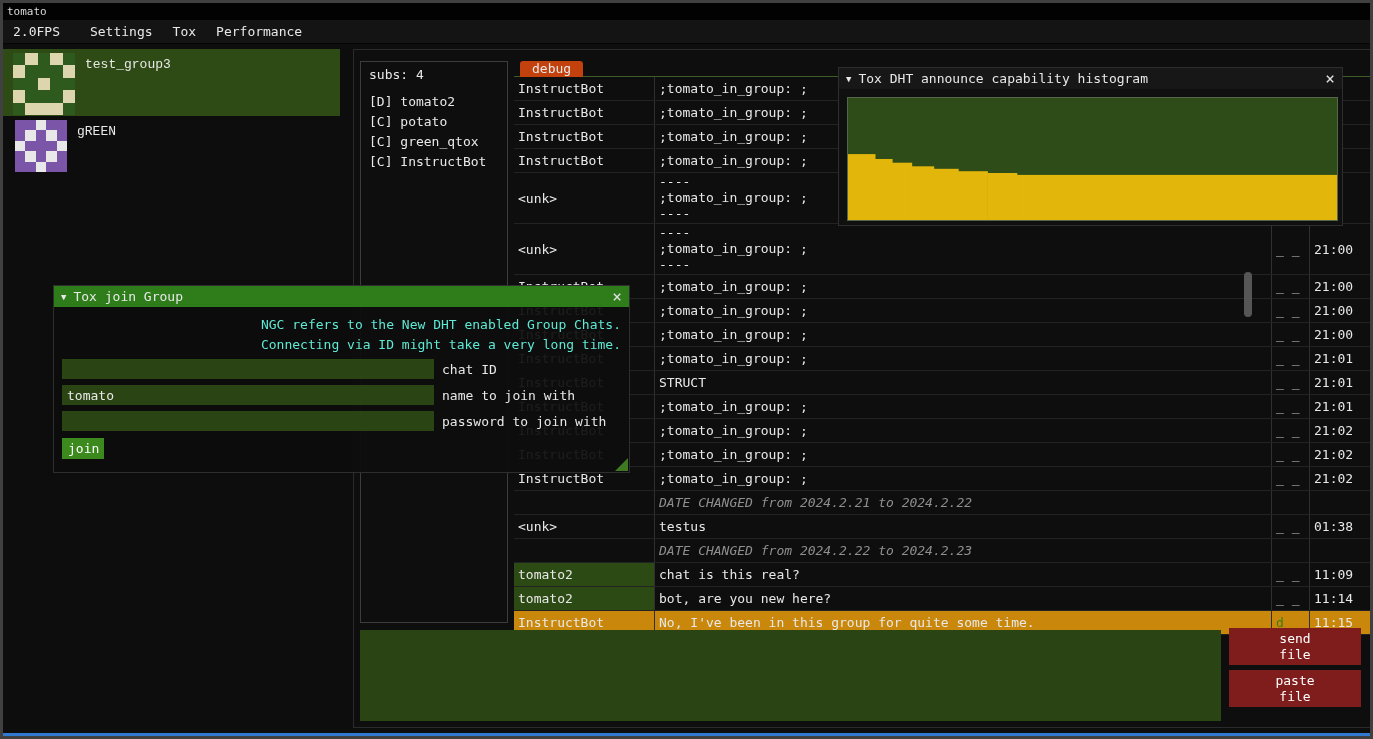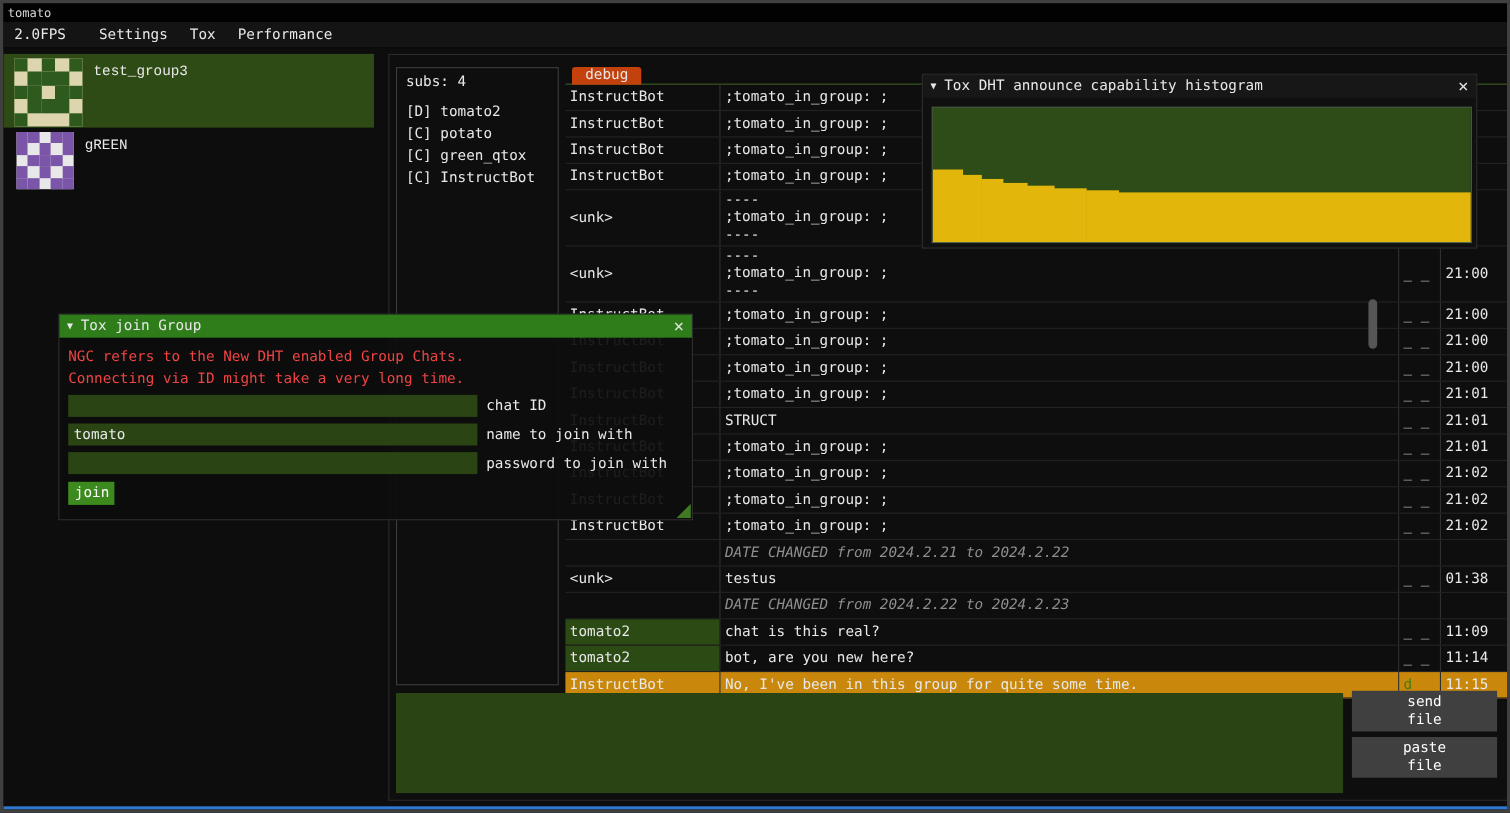--- a/index.html
+++ b/index.html
@@ -41,38 +41,38 @@
   .chat-row.tall .cell.msg{line-height:16px;}
   .cell.flags{border-left:1px solid #303030;color:#c8c8c8;white-space:nowrap;}
   .cell.time{border-left:1px solid #303030;white-space:nowrap;}
   .chat-row.self .cell.name{background:#2c4a13;}
   .chat-row.highlight{background:#c9880b;}
   .chat-row.highlight .cell.flags{color:#3f7d14;}
   .chat-row.system .cell.msg{color:#8f8f8f;font-style:italic;}
 
   .composer{position:absolute;left:6px;top:580px;width:861px;height:91px;background:#2a4513;border:none;outline:none;resize:none;color:#e8e8e8;font:inherit;box-sizing:border-box;display:block;padding:4px;}
   .file-buttons{position:absolute;left:875px;top:578px;width:142px;}
-  .file-btn{width:132px;height:37px;margin-bottom:5px;background:#404040;border:none;color:#fff;font:inherit;line-height:16px;display:flex;flex-direction:column;align-items:center;justify-content:center;cursor:default;}
+  .file-btn{width:132px;height:37px;margin-bottom:5px;background:#7f1d1d;border:none;color:#fff;font:inherit;line-height:16px;display:flex;flex-direction:column;align-items:center;justify-content:center;cursor:default;}
 
   
   .float-window{position:absolute;box-sizing:border-box;border:1px solid #2e2e2e;}
   .window-titlebar{height:21px;display:flex;align-items:center;gap:7px;padding:0 7px;box-sizing:border-box;}
   .collapse-arrow{font-size:9px;color:#e8e8e8;}
   .window-title{flex:1;white-space:nowrap;overflow:hidden;}
   .close-btn{font-size:16px;line-height:16px;color:#e0e0e0;}
 
   .histogram{left:835px;top:64px;width:505px;height:159px;background:#101010;z-index:20;}
   .histogram .window-titlebar{background:#171717;}
   .plot{margin:8px;width:489px;box-sizing:content-box;border:1px solid #55664a;}
   .plot svg{display:block;}
 
   .join{left:50px;top:282px;width:577px;height:188px;background:rgba(13,13,13,0.93);z-index:15;}
   .join .window-titlebar{background:#2e7d1a;}
   .join-body{position:relative;padding:8px;height:calc(100% - 21px);box-sizing:border-box;}
-  .join-desc{color:#ef4444;line-height:20px;white-space:nowrap;}
+  .join-desc{color:#5eead4;line-height:20px;white-space:nowrap;text-align:right;}
   .field-row{display:flex;align-items:center;gap:8px;margin-top:6px;}
   .field-row.first{margin-top:4px;}
   .text-field{width:372px;height:20px;background:#2a4513;border:none;outline:none;color:#e8e8e8;font:inherit;padding:0 5px;box-sizing:border-box;}
   .field-label{white-space:nowrap;}
   .join-btn{margin-top:7px;width:42px;height:21px;background:#3c8a1e;border:none;color:#fff;font:inherit;cursor:default;display:block;}
   .resize-grip{position:absolute;right:1px;bottom:1px;width:0;height:0;border-style:solid;border-width:0 0 13px 13px;border-color:transparent transparent #3f7a22 transparent;}
 
   .scroll-handle{position:absolute;left:1241px;top:228px;width:8px;height:45px;background:#565656;border-radius:4px;z-index:5;}
   .bottom-accent{position:absolute;left:0;right:0;bottom:0;height:3px;background:#2f7ad0;z-index:30;}
 </style>

